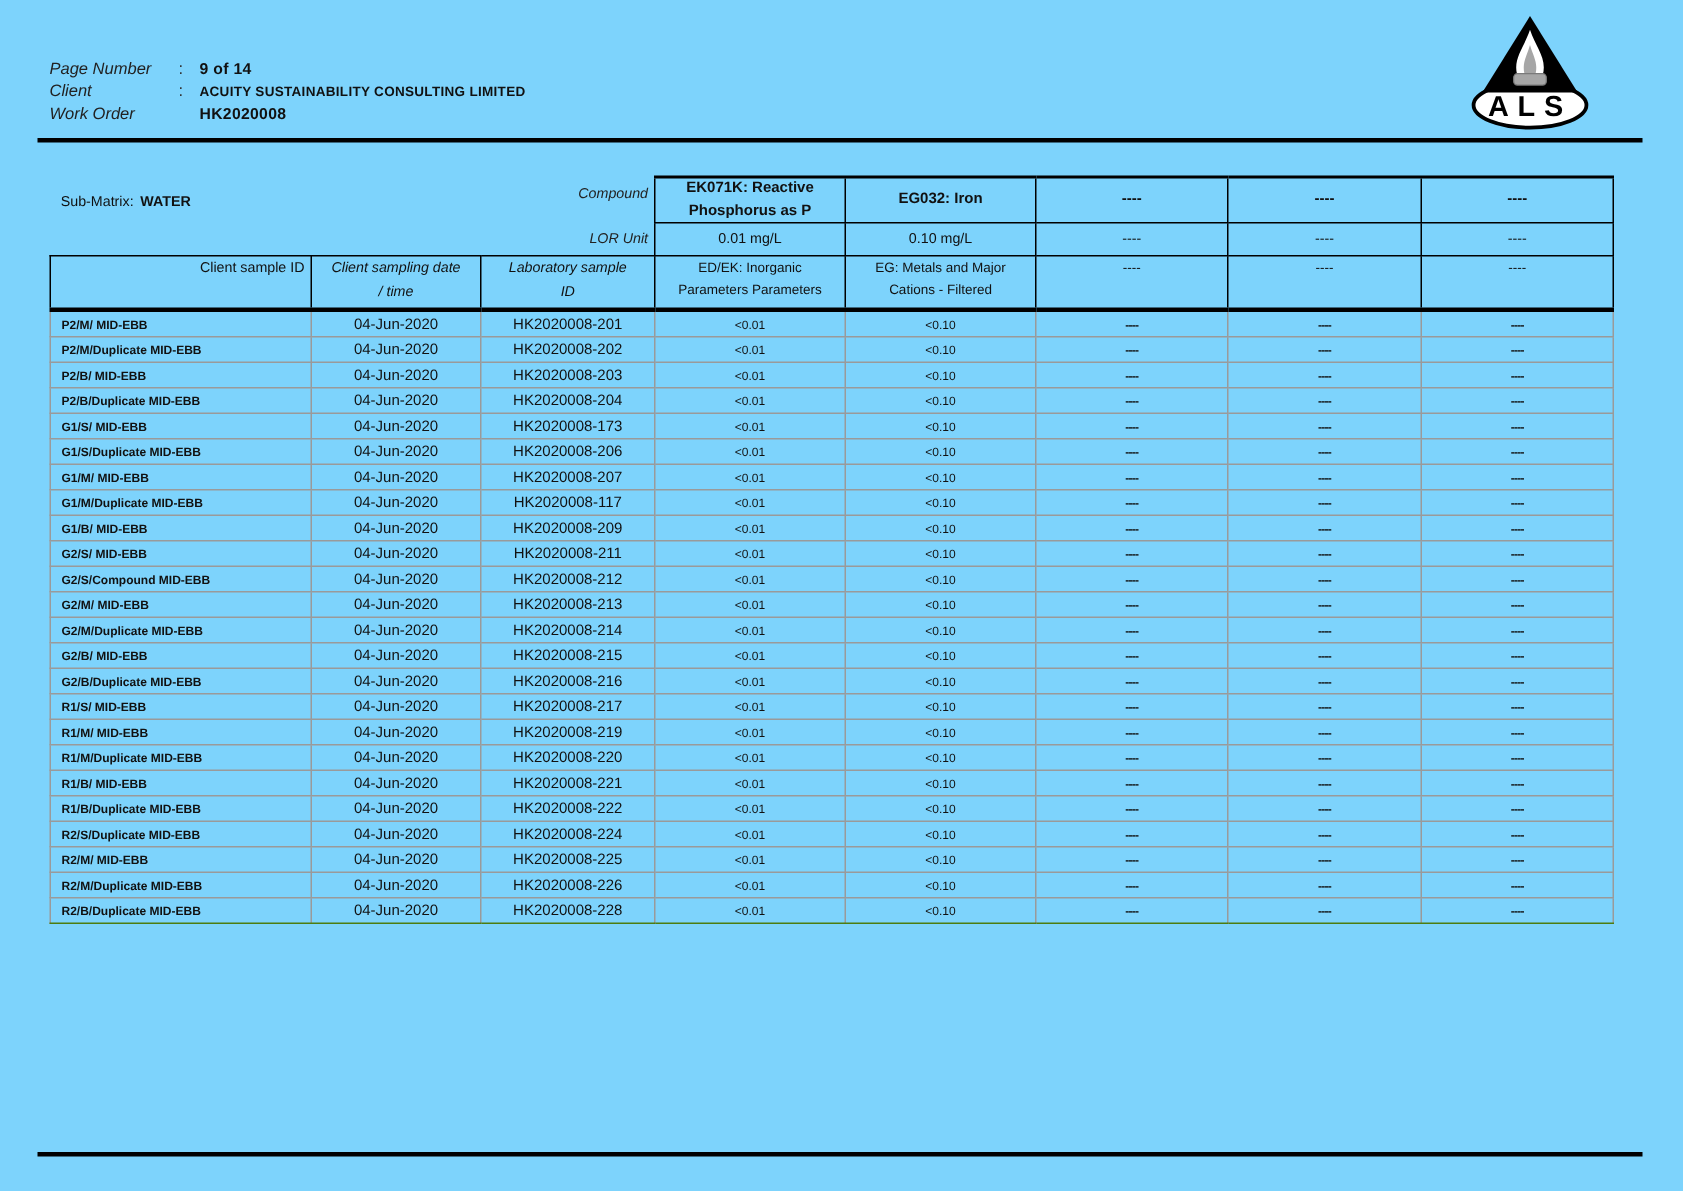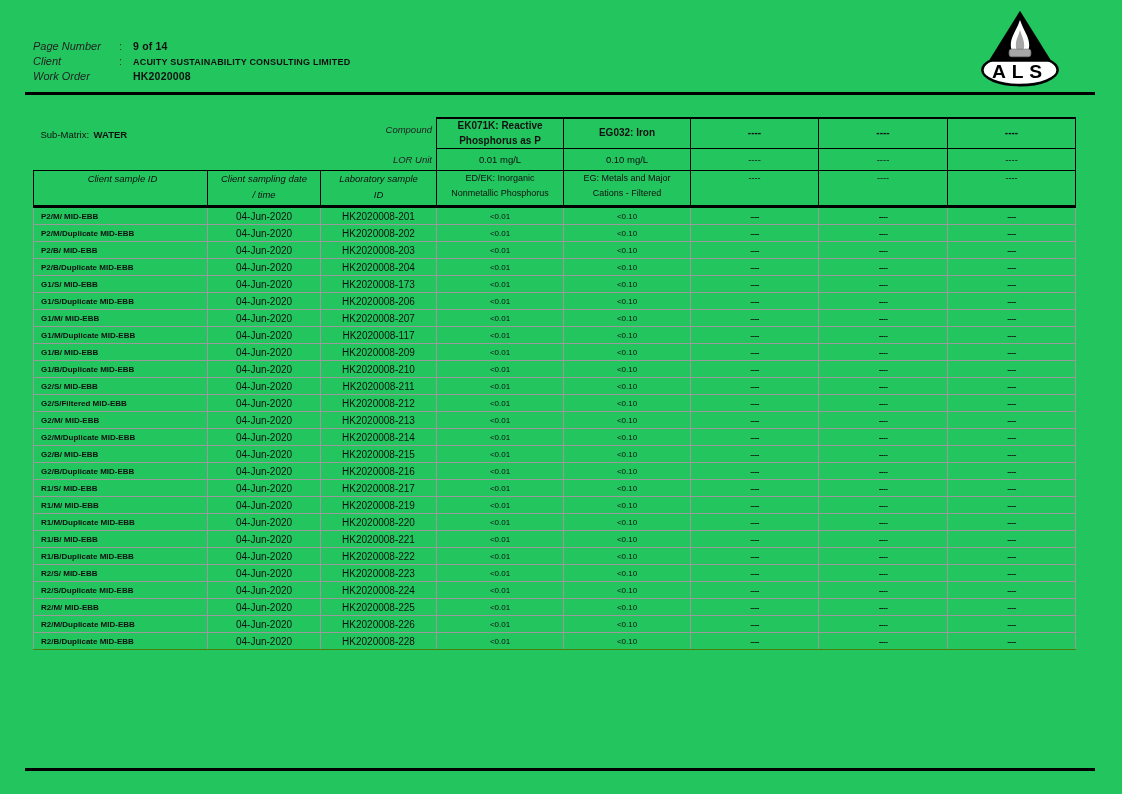--- a/index.html
+++ b/index.html
@@ -1,17 +1,17 @@
 <!DOCTYPE html>
 <html><head>
 <meta charset="utf-8">
 <style>
   html,body{margin:0;padding:0;background:#ffffff;}
   .page{
-    position:relative;width:1122px;height:794px;background:#22c55e;
+    position:relative;width:1122px;height:794px;background:#7dd3fc;
     font-family:"Liberation Sans", sans-serif;color:#111;overflow:hidden;
   }
   
   .info-block{position:absolute;left:33px;top:40px;display:grid;grid-template-columns:86px 14px auto;row-gap:3px;align-items:baseline;}
   .info-label{font-style:italic;font-size:11px;color:#222;}
   .info-colon{font-size:11px;color:#333;}
   .info-value{font-weight:bold;font-size:10.5px;letter-spacing:.2px;}
   .info-value.small{font-size:9px;}
   
   .logo{position:absolute;left:974px;top:8px;width:92px;height:84px;}
@@ -28,21 +28,21 @@
   .r-cols{height:36px;}
   .submatrix-compound{display:flex;justify-content:space-between;align-items:flex-start;padding-left:3px;}
   .sm-label{font-size:9.5px;}
   .sm-value{font-weight:bold;font-size:9.5px;}
   .lbl-italic{font-style:italic;font-size:9.5px;color:#222;}
   .right{text-align:right;}
   .box{border:1px solid #000;text-align:center;}
   .r-compound .box{border-top:2px solid #000;font-weight:bold;font-size:10px;line-height:1.45;white-space:pre-line;vertical-align:middle;}
   .r-lor .box{font-size:9.5px;}
   .r-cols th,.r-cols td{border:1px solid #000;border-bottom:3px solid #000;vertical-align:top;padding-top:4px;font-size:9.5px;line-height:1.65;white-space:pre-line;text-align:center;}
-  .r-cols .ch-left{text-align:center;font-style:italic;padding-left:8px;margin-top:24px;}
+  .r-cols .ch-left{text-align:right;padding-left:8px;margin-top:24px;}
   .r-cols .ch-it{font-style:italic;}
   .r-cols .group{font-size:9px;}
   tbody td{border:1px solid #9a9a9a;height:16px;font-size:10px;text-align:center;vertical-align:middle;}
   tbody td.c-sample{text-align:left;font-weight:bold;font-size:8px;padding-left:7px;}
   tbody td.c-val{font-size:8px;}
   tbody td.c-dash{font-size:8px;font-weight:bold;letter-spacing:-.5px;}
   tbody tr:last-child td{border-bottom:1px solid #4d7c0f;}
 </style>
 </head>
 <body>
@@ -113,21 +113,21 @@
         <td class="box">----</td>
         <td class="box">----</td>
       </tr>
       <tr class="r-cols">
         <th class="ch-left">Client sample ID</th>
         <th class="ch-it">Client sampling date
 / time</th>
         <th class="ch-it">Laboratory sample
 ID</th>
         <td class="group">ED/EK: Inorganic
-Nonmetallic Phosphorus</td>
+Parameters Parameters</td>
         <td class="group">EG: Metals and Major
 Cations - Filtered</td>
         <td class="group">----</td>
         <td class="group">----</td>
         <td class="group">----</td>
       </tr>
     </thead>
     <tbody>
         <tr>
           <td class="c-sample">P2/M/ MID-EBB</td>
@@ -213,41 +213,31 @@
           <td class="c-sample">G1/B/ MID-EBB</td>
           <td class="c-date">04-Jun-2020</td>
           <td class="c-lab">HK2020008-209</td>
           <td class="c-val">&lt;0.01</td>
           <td class="c-val">&lt;0.10</td>
           <td class="c-dash">----</td>
           <td class="c-dash">----</td>
           <td class="c-dash">----</td>
         </tr>
         <tr>
-          <td class="c-sample">G1/B/Duplicate MID-EBB</td>
-          <td class="c-date">04-Jun-2020</td>
-          <td class="c-lab">HK2020008-210</td>
-          <td class="c-val">&lt;0.01</td>
-          <td class="c-val">&lt;0.10</td>
-          <td class="c-dash">----</td>
-          <td class="c-dash">----</td>
-          <td class="c-dash">----</td>
-        </tr>
-        <tr>
           <td class="c-sample">G2/S/ MID-EBB</td>
           <td class="c-date">04-Jun-2020</td>
           <td class="c-lab">HK2020008-211</td>
           <td class="c-val">&lt;0.01</td>
           <td class="c-val">&lt;0.10</td>
           <td class="c-dash">----</td>
           <td class="c-dash">----</td>
           <td class="c-dash">----</td>
         </tr>
         <tr>
-          <td class="c-sample">G2/S/Filtered MID-EBB</td>
+          <td class="c-sample">G2/S/Compound MID-EBB</td>
           <td class="c-date">04-Jun-2020</td>
           <td class="c-lab">HK2020008-212</td>
           <td class="c-val">&lt;0.01</td>
           <td class="c-val">&lt;0.10</td>
           <td class="c-dash">----</td>
           <td class="c-dash">----</td>
           <td class="c-dash">----</td>
         </tr>
         <tr>
           <td class="c-sample">G2/M/ MID-EBB</td>
@@ -326,30 +316,20 @@
           <td class="c-val">&lt;0.01</td>
           <td class="c-val">&lt;0.10</td>
           <td class="c-dash">----</td>
           <td class="c-dash">----</td>
           <td class="c-dash">----</td>
         </tr>
         <tr>
           <td class="c-sample">R1/B/Duplicate MID-EBB</td>
           <td class="c-date">04-Jun-2020</td>
           <td class="c-lab">HK2020008-222</td>
-          <td class="c-val">&lt;0.01</td>
-          <td class="c-val">&lt;0.10</td>
-          <td class="c-dash">----</td>
-          <td class="c-dash">----</td>
-          <td class="c-dash">----</td>
-        </tr>
-        <tr>
-          <td class="c-sample">R2/S/ MID-EBB</td>
-          <td class="c-date">04-Jun-2020</td>
-          <td class="c-lab">HK2020008-223</td>
           <td class="c-val">&lt;0.01</td>
           <td class="c-val">&lt;0.10</td>
           <td class="c-dash">----</td>
           <td class="c-dash">----</td>
           <td class="c-dash">----</td>
         </tr>
         <tr>
           <td class="c-sample">R2/S/Duplicate MID-EBB</td>
           <td class="c-date">04-Jun-2020</td>
           <td class="c-lab">HK2020008-224</td>

